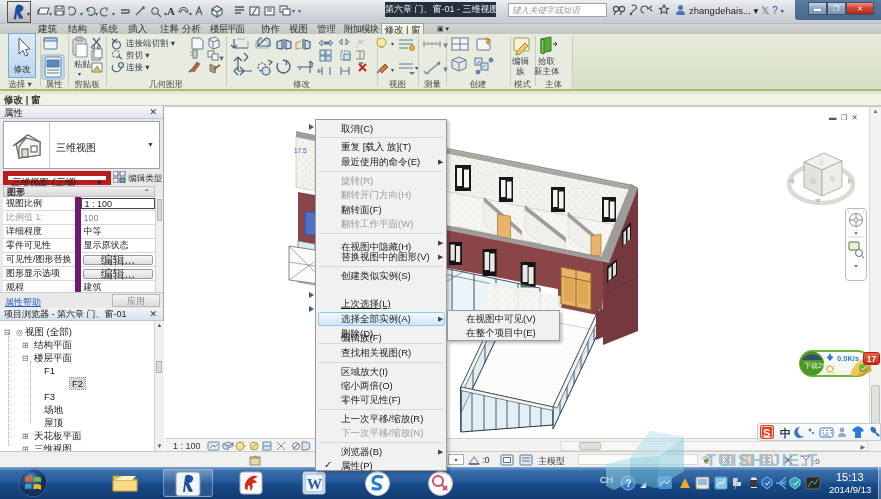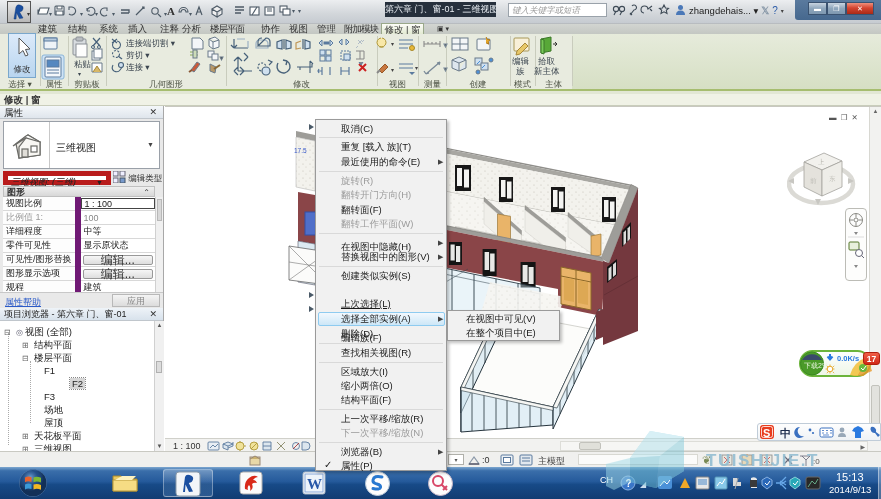--- a/index.html
+++ b/index.html
@@ -760,21 +760,21 @@
 <div class="mi" style="top:177px;text-decoration:underline;">上次选择(L)</div>
 <div id="mhl"></div>
 <div class="mi" style="top:192px;">选择全部实例(A)</div>
       <div class="marr" style="top:192px;">▶</div>
 <div class="mi" style="top:207px;">删除(D)</div>
 <div class="msep" style="top:223px;"></div>
 <div class="mi" style="top:226px;">查找相关视图(R)</div>
 <div class="msep" style="top:242px;"></div>
 <div class="mi" style="top:245px;">区域放大(I)</div>
 <div class="mi" style="top:259px;">缩小两倍(O)</div>
-<div class="mi" style="top:273px;">结构平面(F)</div>
+<div class="mi" style="top:273px;">零件可见性(F)</div>
 <div class="msep" style="top:289px;"></div>
 <div class="mi" style="top:292px;">上一次平移/缩放(R)</div>
 <div class="mi gray" style="top:306px;">下一次平移/缩放(N)</div>
 <div class="msep" style="top:322px;"></div>
 <div class="mi" style="top:325px;">浏览器(B)</div>
       <div class="marr" style="top:325px;">▶</div>
 <div class="mi" style="top:339px;">属性(P)</div>
 <div style="position:absolute;left:8px;top:339px;font-size:10px;color:#222;">✓</div>
 </div>
 <div class="abs" id="csub">

